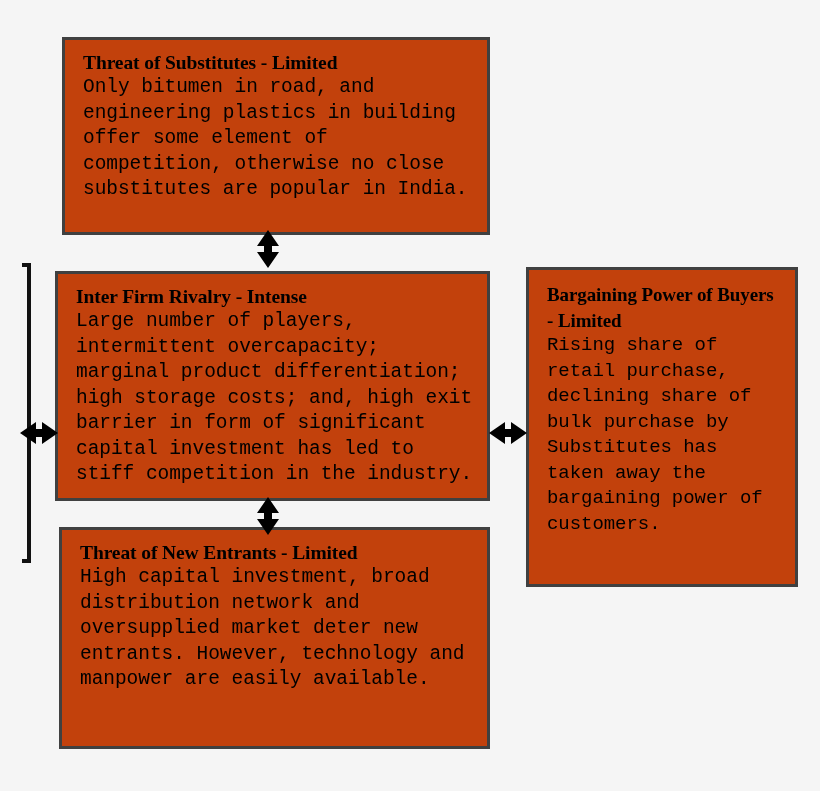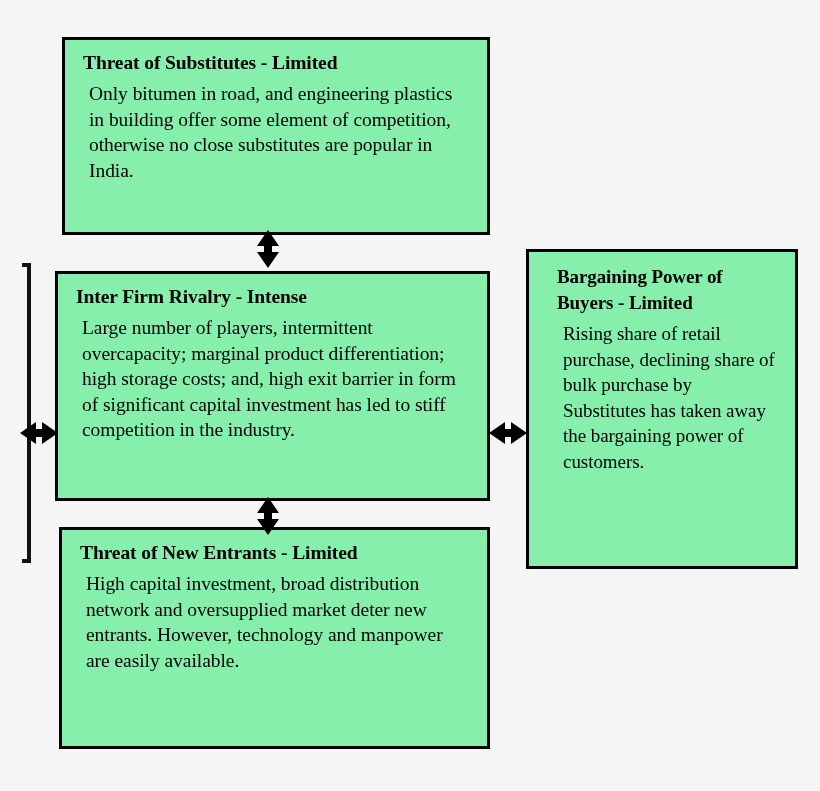--- a/index.html
+++ b/index.html
@@ -22,40 +22,41 @@
     left: 0;
     top: 0;
     width: 820px;
     height: 791px;
   }
 
   
   .force-box {
     position: absolute;
     box-sizing: border-box;
-    background: #86efac;
-    border: 3px solid #000000;
+    background: #c2410c;
+    border: 3px solid #404040;
     padding: 10px 14px 8px 18px;
   }
 
   .force-title {
     font-weight: bold;
     font-size: 19.5px;
     line-height: 25px;
     letter-spacing: -0.1px;
     margin: 0 0 0 0;
     white-space: pre-line;
   }
 
   .force-body {
     font-weight: normal;
     font-size: 19.5px;
     line-height: 25.5px;
     letter-spacing: -0.05px;
-    margin: 6px;
+    margin: 0;
+    font-family: Liberation Mono, monospace;
   }
 
   
   #box-substitutes {
     left: 62px;
     top: 37px;
     width: 428px;
     height: 198px;
   }
   #box-rivalry {
@@ -65,24 +66,24 @@
     height: 230px;
   }
   #box-entrants {
     left: 59px;
     top: 527px;
     width: 431px;
     height: 222px;
   }
   #box-buyers {
     left: 526px;
-    top: 249px;
+    top: 267px;
     width: 272px;
     height: 320px;
-    padding: 12px 12px 8px 28px;
+    padding: 12px 12px 8px 18px;
   }
   #box-buyers .force-title,
   #box-buyers .force-body {
     font-size: 19px;
     line-height: 25.5px;
   }
 
   
   #connectors {
     position: absolute;

